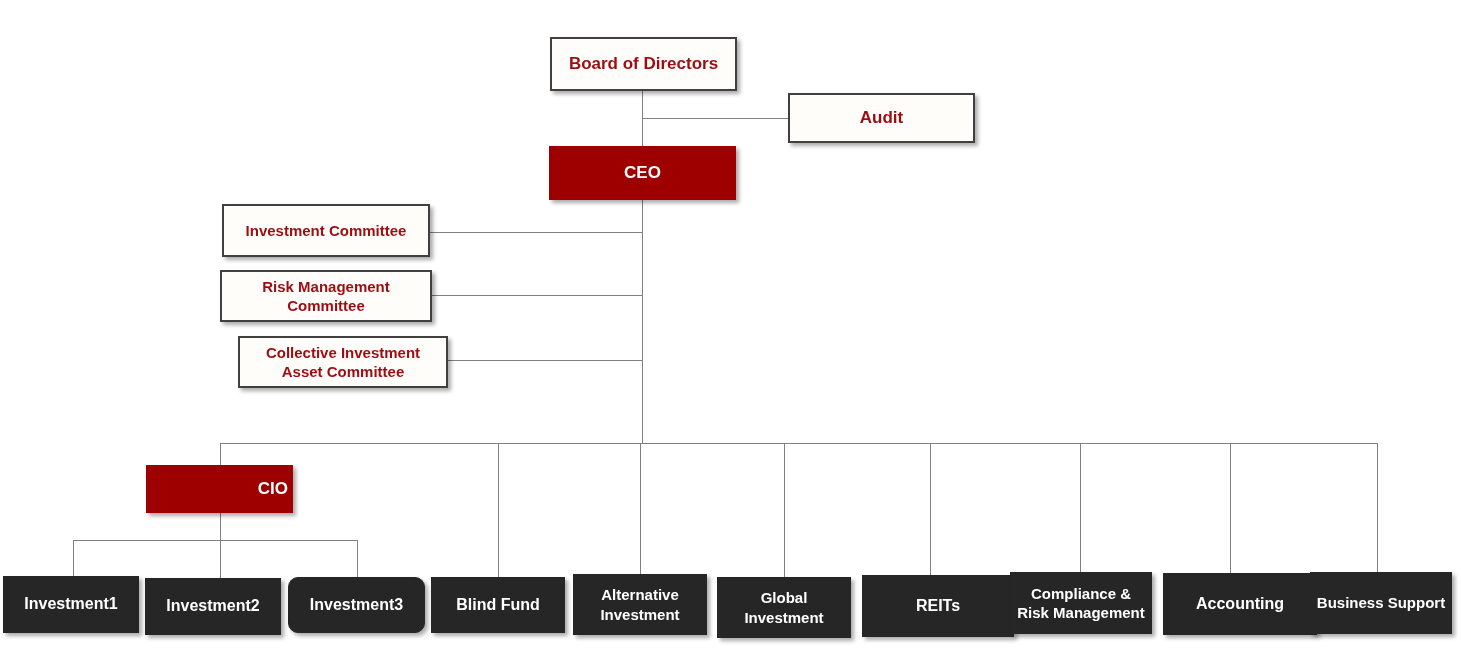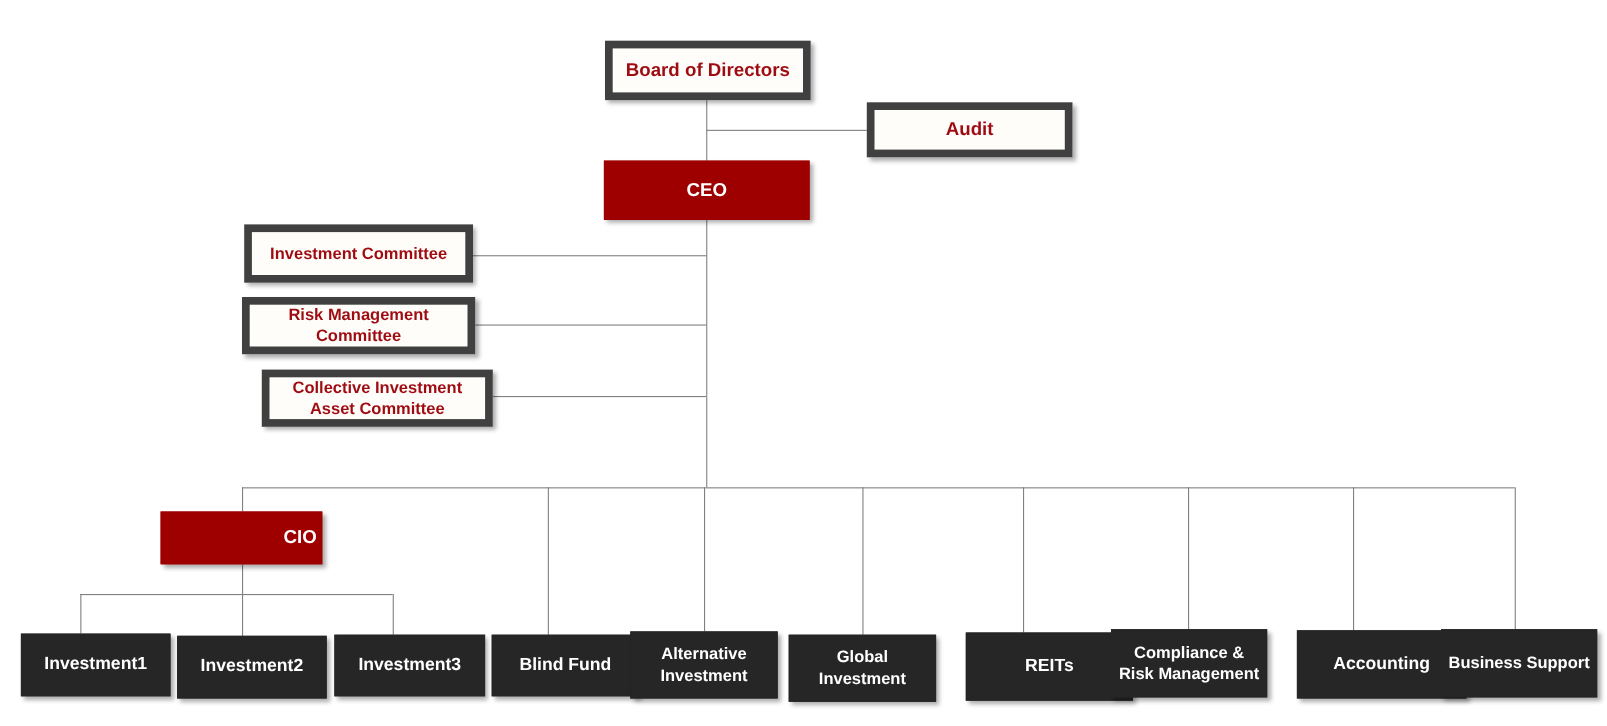--- a/index.html
+++ b/index.html
@@ -44,21 +44,21 @@
     display: block;
     width: 100%;
     padding: 0 4px;
     box-sizing: border-box;
     white-space: pre-line;
   }
 
   
   .node.outline {
     background: #fffdfa;
-    border: 7px solid #404040;
+    border: 2px solid #404040;
     color: #9e0b11;
     font-weight: bold;
   }
 
   
   .node.solid-red {
     background: #9e0000;
     border: 1px solid #9e0000;
     color: #ffffff;
     font-weight: bold;
@@ -66,21 +66,21 @@
 
   
   .node.solid-dark {
     background: #262626;
     border: 1px solid #262626;
     color: #ffffff;
     font-weight: bold;
   }
 
   .fs-17 { font-size: 17px; }
-  .fs-16 { font-size: 16px; margin-left: 16px; }
+  .fs-16 { font-size: 16px; }
   .fs-15 { font-size: 15px; }
 </style>
 </head>
 <body>
 
 <div id="chart-root">
 
   <div class="conn v" style="left:642px; top:91px; height:55px;"></div>
 
   <div class="conn h" style="left:642px; top:118px; width:146px;"></div>
@@ -140,21 +140,21 @@
   </div>
 
   <div class="node solid-dark fs-16" style="left:3px; top:576px; width:136px; height:57px;">
     <span class="label">Investment1</span>
   </div>
 
   <div class="node solid-dark fs-16" style="left:145px; top:578px; width:136px; height:57px;">
     <span class="label">Investment2</span>
   </div>
 
-  <div class="node solid-dark fs-16" style="left:288px; top:577px; width:137px; height:56px;">
+  <div class="node solid-dark fs-16" style="left:288px; top:577px; width:137px; height:56px;border-radius:10px;">
     <span class="label">Investment3</span>
   </div>
 
   <div class="node solid-dark fs-16" style="left:431px; top:577px; width:134px; height:56px;">
     <span class="label">Blind Fund</span>
   </div>
 
   <div class="node solid-dark fs-15" style="left:573px; top:574px; width:134px; height:61px;">
     <span class="label">Alternative
 Investment</span>

